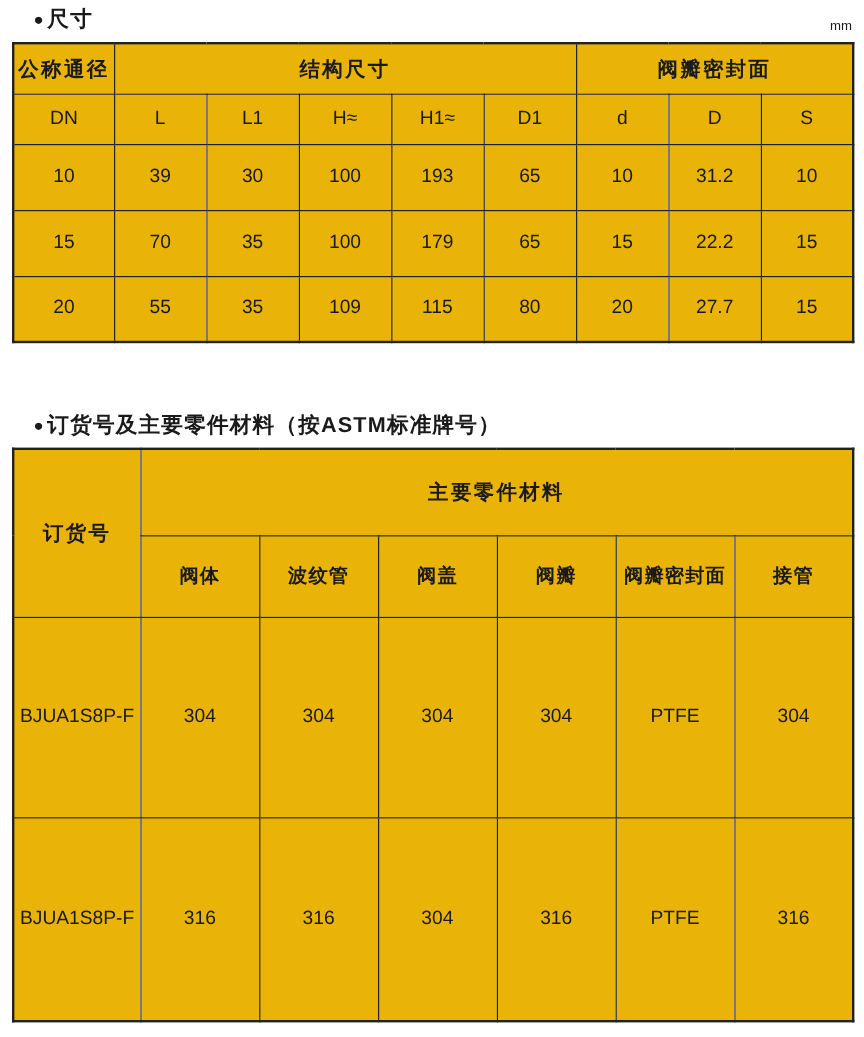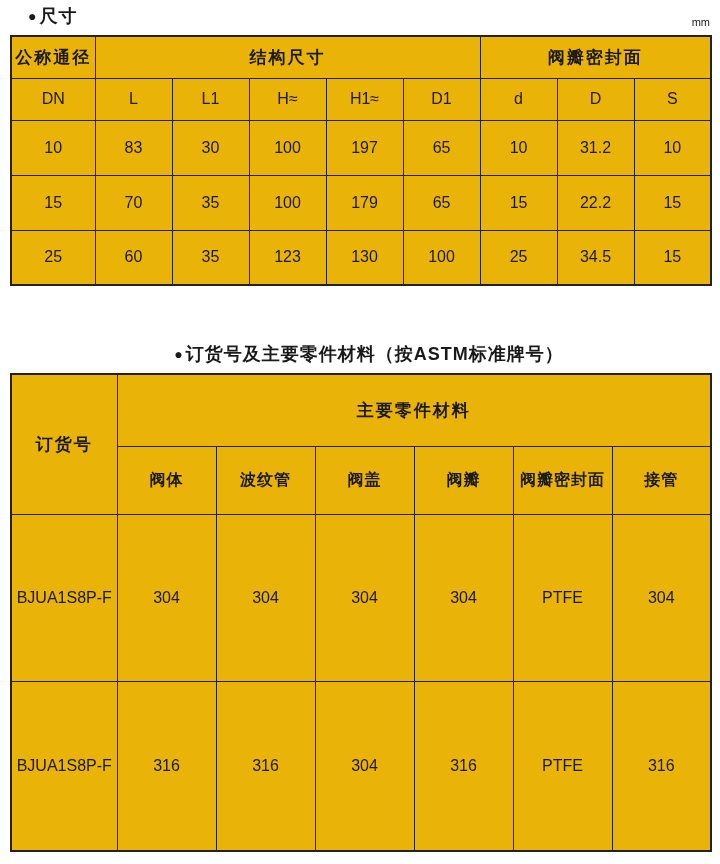--- a/index.html
+++ b/index.html
@@ -32,21 +32,21 @@
     font-size: 14px;
     vertical-align: 1px;
     margin-right: 2px;
     font-weight: normal;
   }
   .unit {
     font-size: 11px;
     font-weight: normal;
     letter-spacing: 0;
   }
-  .title-row.single { justify-content: center; }
+  .title-row.single { justify-content: flex-start; }
   
   table.tbl {
     border-collapse: collapse;
     table-layout: fixed;
     width: 700px;
     border: 2px solid #222222;
   }
   table.tbl td {
     border: 1.5px solid #222222;
     text-align: center;
@@ -98,50 +98,50 @@
         <td class="white num">L1</td>
         <td class="white num">H≈</td>
         <td class="white num">H1≈</td>
         <td class="white num">D1</td>
         <td class="white num">d</td>
         <td class="white num">D</td>
         <td class="white num">S</td>
       </tr>
       <tr class="dr">
         <td class="shade num">10</td>
-        <td class="shade num">83</td>
+        <td class="shade num">39</td>
         <td class="shade num">30</td>
         <td class="shade num">100</td>
-        <td class="shade num">197</td>
+        <td class="shade num">193</td>
         <td class="shade num">65</td>
         <td class="shade num">10</td>
         <td class="shade num">31.2</td>
         <td class="shade num">10</td>
       </tr>
       <tr class="dr">
         <td class="white num">15</td>
         <td class="white num">70</td>
         <td class="white num">35</td>
         <td class="white num">100</td>
         <td class="white num">179</td>
         <td class="white num">65</td>
         <td class="white num">15</td>
         <td class="white num">22.2</td>
         <td class="white num">15</td>
       </tr>
       <tr class="dr">
-        <td class="white num">25</td>
-        <td class="white num">60</td>
-        <td class="white num">35</td>
-        <td class="white num">123</td>
-        <td class="white num">130</td>
-        <td class="white num">100</td>
-        <td class="white num">25</td>
-        <td class="white num">34.5</td>
-        <td class="white num">15</td>
+        <td class="shade num">20</td>
+        <td class="shade num">55</td>
+        <td class="shade num">35</td>
+        <td class="shade num">109</td>
+        <td class="shade num">115</td>
+        <td class="shade num">80</td>
+        <td class="shade num">20</td>
+        <td class="shade num">27.7</td>
+        <td class="shade num">15</td>
       </tr>
     </tbody>
   </table>
 
   <div class="title-row single gap-section">
     <div class="sec-title">
       <span class="bullet">●</span><span>订货号及主要零件材料（按ASTM标准牌号）</span>
     </div>
   </div>
 

